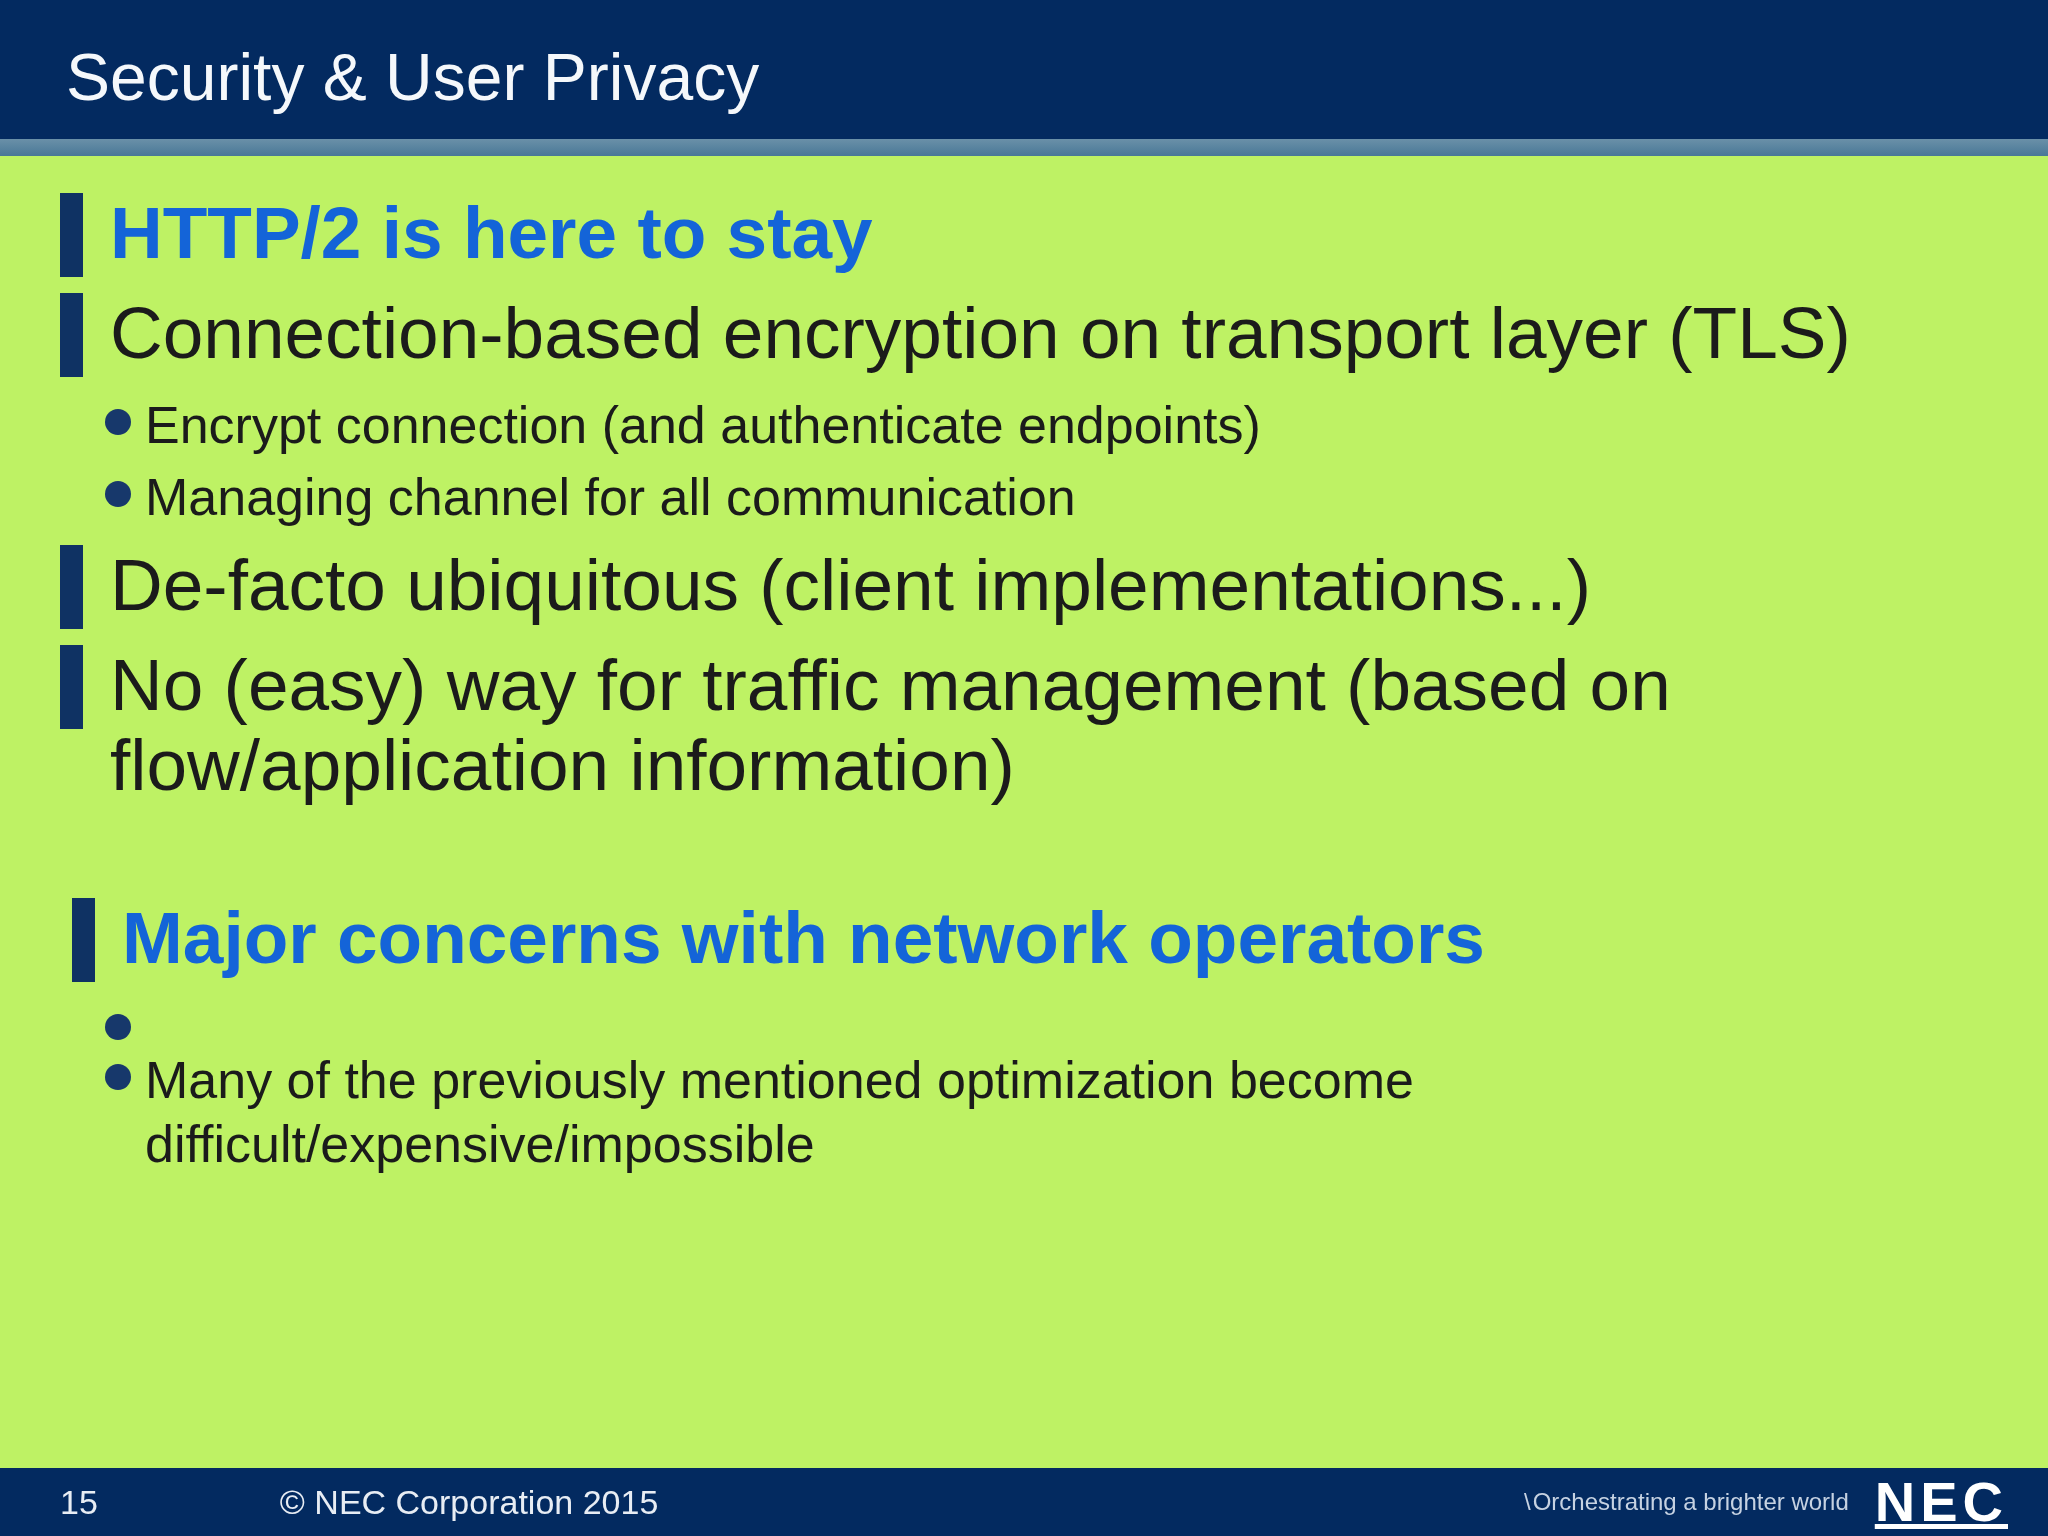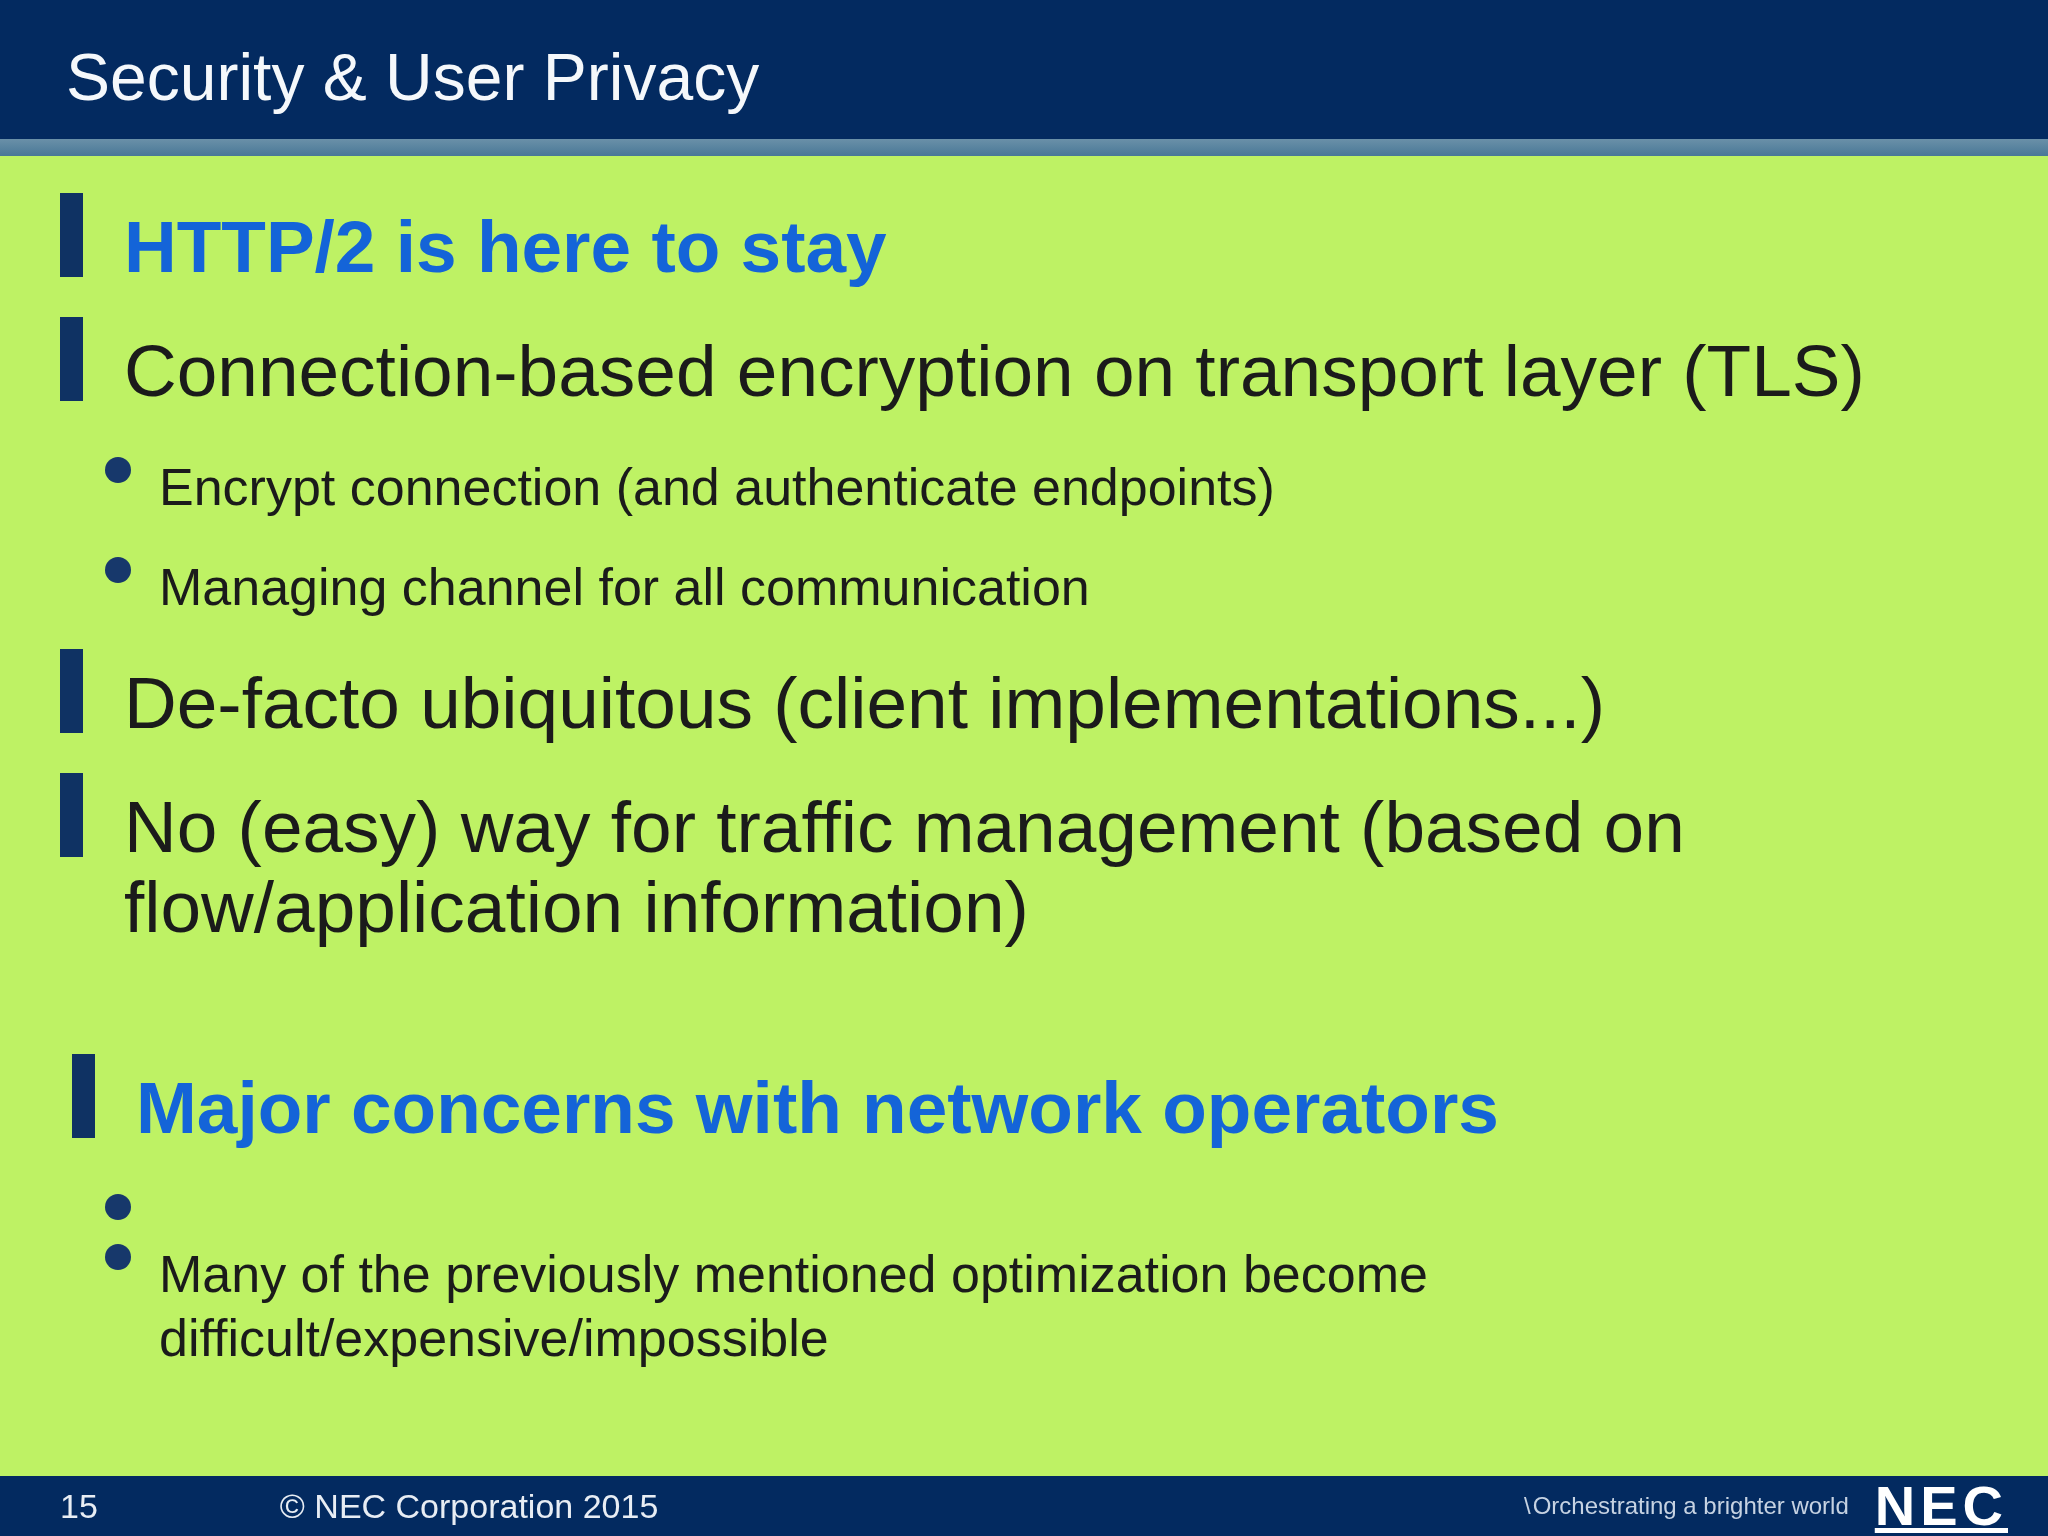--- a/index.html
+++ b/index.html
@@ -25,21 +25,21 @@
   }
   .strip{
     height:17px;
     background:linear-gradient(#6a90a8,#497897);
   }
   
   .content{
     padding:21px 0 0 60px;
   }
   .row{display:flex;align-items:flex-start;}
-  .row .txt{margin:14px;}
+  .row .txt{margin:0;}
   .l1{margin:16px 0;}
   .l1 .txt{
     font-size:73px;line-height:80px;
     max-width:1820px;
   }
   .l1 .txt.blue{color:#1464d8;font-weight:700;}
   .bar{
     flex:none;
     width:23px;height:84px;
     margin:0 27px 0 0;
@@ -53,21 +53,21 @@
     margin:16px 14px 0 45px;
   }
   .sub .txt{
     font-size:52px;line-height:64px;
     max-width:1730px;
   }
   .section-gap{margin-top:93px;padding-left:12px;}
   
   .footer{
     position:absolute;left:0;bottom:0;
-    width:100%;height:60px;
+    width:100%;height:68px;
     background:#032a60;
     display:flex;align-items:center;
     box-sizing:border-box;
     padding:0 40px 0 60px;
     color:#e8edf4;
   }
   .pageno{font-size:34px;}
   .copyright{font-size:34px;margin-left:182px;}
   .spacer{flex:1;}
   .tagline{

